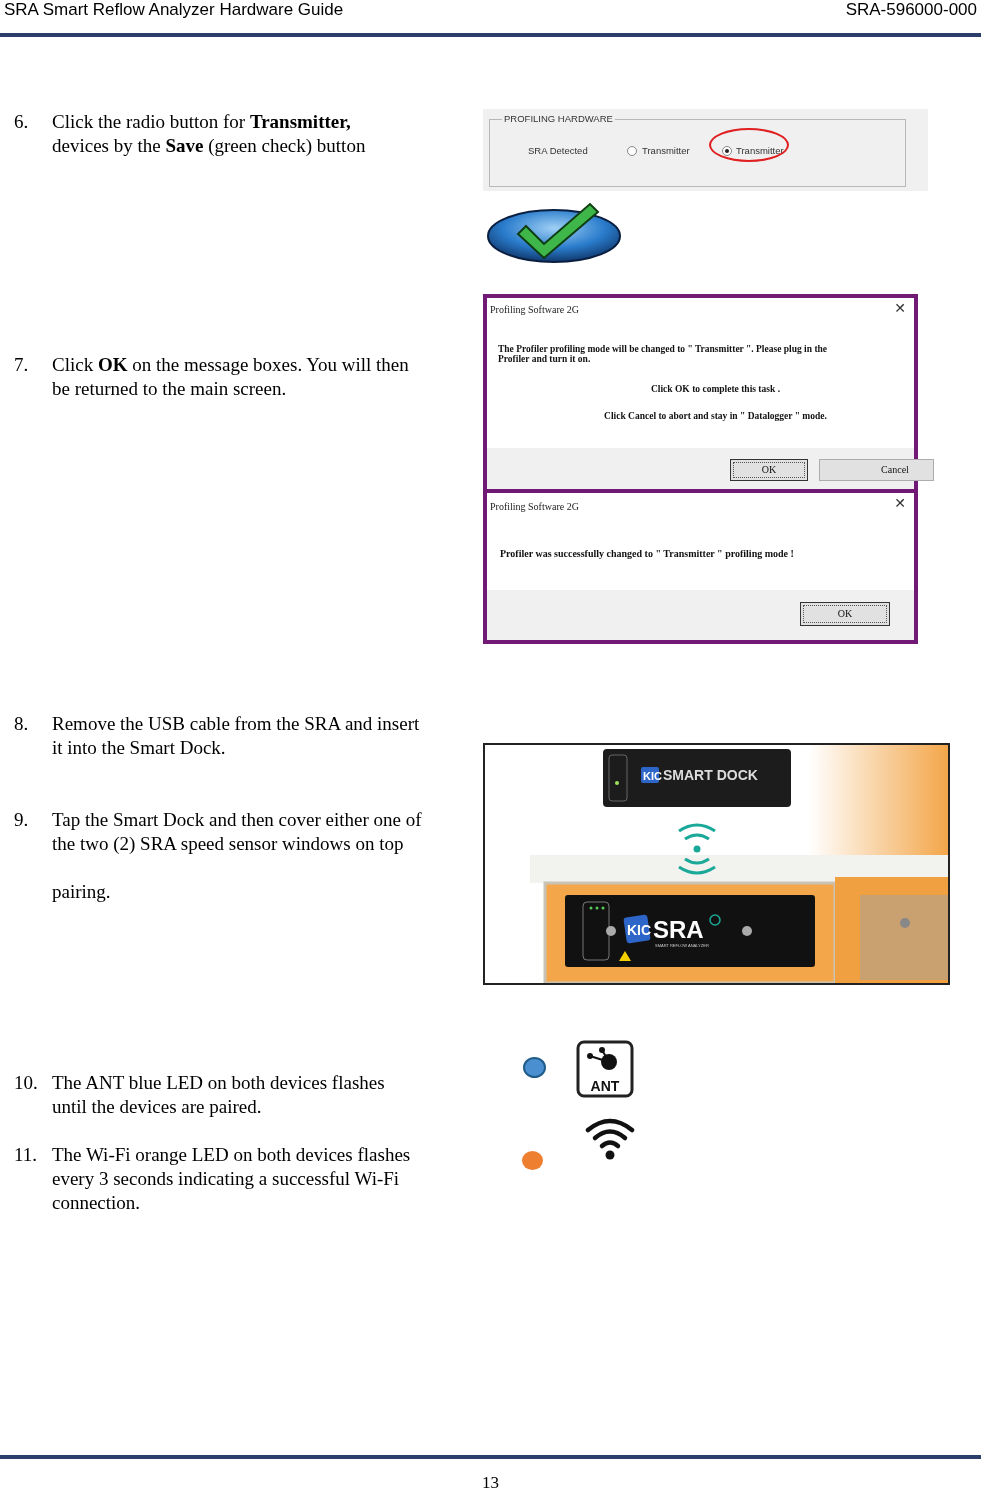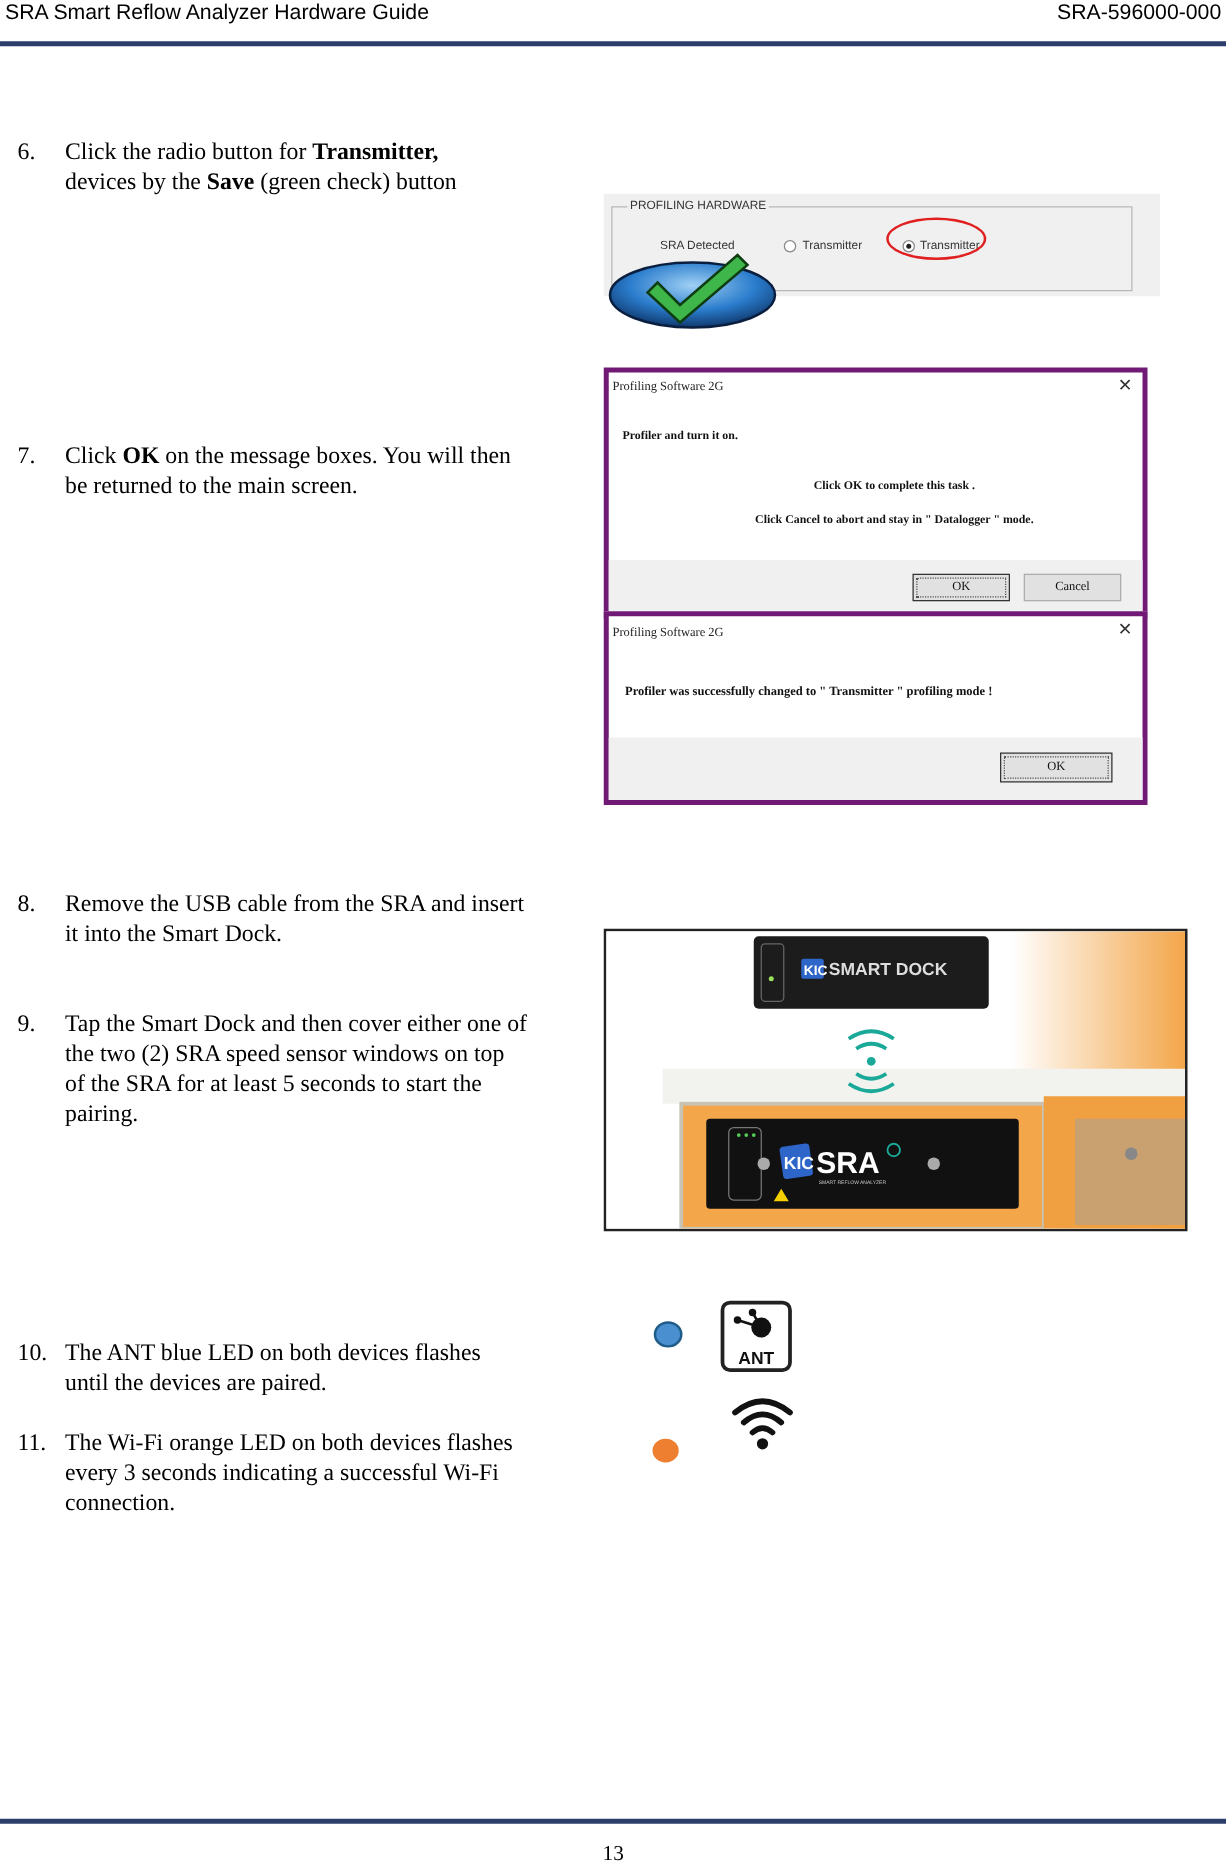--- a/index.html
+++ b/index.html
@@ -6,21 +6,21 @@
   body { width:981px; height:1491px; position:relative; overflow:hidden; font-family:"Liberation Serif", serif; color:#000; }
   .hdr-left { position:absolute; left:4px; top:0; font-family:"Liberation Sans", sans-serif; font-size:17px; line-height:20px; }
   .hdr-right { position:absolute; right:4px; top:0; font-family:"Liberation Sans", sans-serif; font-size:17px; line-height:20px; }
   .rule { position:absolute; left:0; width:981px; height:4px; background:#2c3e6b; }
   .footer-num { position:absolute; left:0; width:981px; top:1473px; text-align:center; font-size:17px; }
   .step { position:absolute; left:14px; font-size:19px; line-height:24px; }
   .step .num { position:absolute; left:0; top:0; }
   .step .txt { position:absolute; left:38px; top:0; white-space:nowrap; }
 
   
-  .panel { position:absolute; left:483px; top:109px; width:445px; height:82px; background:#f0f0f0;margin-top:46px; }
+  .panel { position:absolute; left:483px; top:109px; width:445px; height:82px; background:#f0f0f0; }
   .panel .box { position:absolute; left:6px; top:10px; width:415px; height:66px; border:1px solid #b8b8b8; }
   .panel .legend { position:absolute; left:12px; top:4px; background:#f0f0f0; padding:0 2px; font-family:"Liberation Sans", sans-serif; font-size:9.5px; color:#333; }
   .panel .lbl { position:absolute; top:28px; font-family:"Liberation Sans", sans-serif; font-size:9.5px; color:#333; }
   .radio { position:absolute; top:29px; width:8px; height:8px; border-radius:50%; border:1px solid #888; background:#fff; }
   .radio.on::after { content:""; position:absolute; left:2px; top:2px; width:4px; height:4px; border-radius:50%; background:#222; }
   .redcircle { position:absolute; left:226px; top:19px; width:76px; height:30px; border:2px solid #e02020; border-radius:50%; }
 
   .savebtn { position:absolute; left:486px; top:198px; width:136px; height:68px; }
 
   
@@ -54,21 +54,21 @@
   <span class="txt"><span>Click </span><b>OK</b><span> on the message boxes. You will then</span><br><span>be returned to the main screen.</span></span>
 </div>
 
 <div class="step" style="top:712px;">
   <span class="num">8.</span>
   <span class="txt"><span>Remove the USB cable from the SRA and insert</span><br><span>it into the Smart Dock.</span></span>
 </div>
 
 <div class="step" style="top:808px;">
   <span class="num">9.</span>
-  <span class="txt"><span>Tap the Smart Dock and then cover either one of</span><br><span>the two (2) SRA speed sensor windows on top</span><br><span>of the SRA for at least 5 seconds to start the</span><br><span>pairing.</span></span>
+  <span class="txt"><span>Tap the Smart Dock and then cover either one of</span><br><span>the two (2) SRA speed sensor windows on top</span><br><br><span>pairing.</span></span>
 </div>
 
 <div class="step" style="top:1071px;">
   <span class="num">10.</span>
   <span class="txt"><span>The ANT blue LED on both devices flashes</span><br><span>until the devices are paired.</span></span>
 </div>
 
 <div class="step" style="top:1143px;">
   <span class="num">11.</span>
   <span class="txt"><span>The Wi-Fi orange LED on both devices flashes</span><br><span>every 3 seconds indicating a successful Wi-Fi</span><br><span>connection.</span></span>
@@ -95,27 +95,28 @@
     </radialGradient>
   </defs>
   <ellipse cx="68" cy="38" rx="66" ry="26" fill="url(#ovalG)" stroke="#0a1f40" stroke-width="2"></ellipse>
   <path d="M40 28 L58 46 L104 6 L112 14 L58 60 L32 36 Z" fill="#3fb64a" stroke="#0e3d12" stroke-width="2"></path>
 </svg>
 
 <div class="dlg" style="top:294px; height:193px;">
   <span class="title">Profiling Software 2G</span>
   <span class="close">✕</span>
   <div class="body" style="top:46px; left:11px; font-weight:bold;">
+    <div>The Profiler profiling mode will be changed to " Transmitter ". Please plug in the</div>
     <div>Profiler and turn it on.</div>
   </div>
   <div class="body" style="top:86px; text-align:center; font-weight:bold; left:30px;">Click OK to complete this task .</div>
   <div class="body" style="top:113px; text-align:center; font-weight:bold; left:30px;">Click Cancel to abort and stay in " Datalogger " mode.</div>
   <div class="foot" style="height:43px;">
     <span class="winbtn def" style="left:243px; top:11px; width:76px;">OK</span>
-    <span class="winbtn" style="left:332px; top:11px; width:76px;">Cancel</span>
+    <span class="winbtn" style="left:332px; top:11px; width:76px;padding-left:37px;">Cancel</span>
   </div>
 </div>
 
 <div class="dlg" style="top:489px; height:147px;">
   <span class="title" style="top:8px;">Profiling Software 2G</span>
   <span class="close">✕</span>
   <div class="body" style="top:55px; left:13px; font-weight:bold; font-size:10px;">Profiler was successfully changed to " Transmitter " profiling mode !</div>
   <div class="foot" style="height:50px;">
     <span class="winbtn def" style="left:313px; top:12px; width:88px; height:22px; line-height:22px;">OK</span>
   </div>

